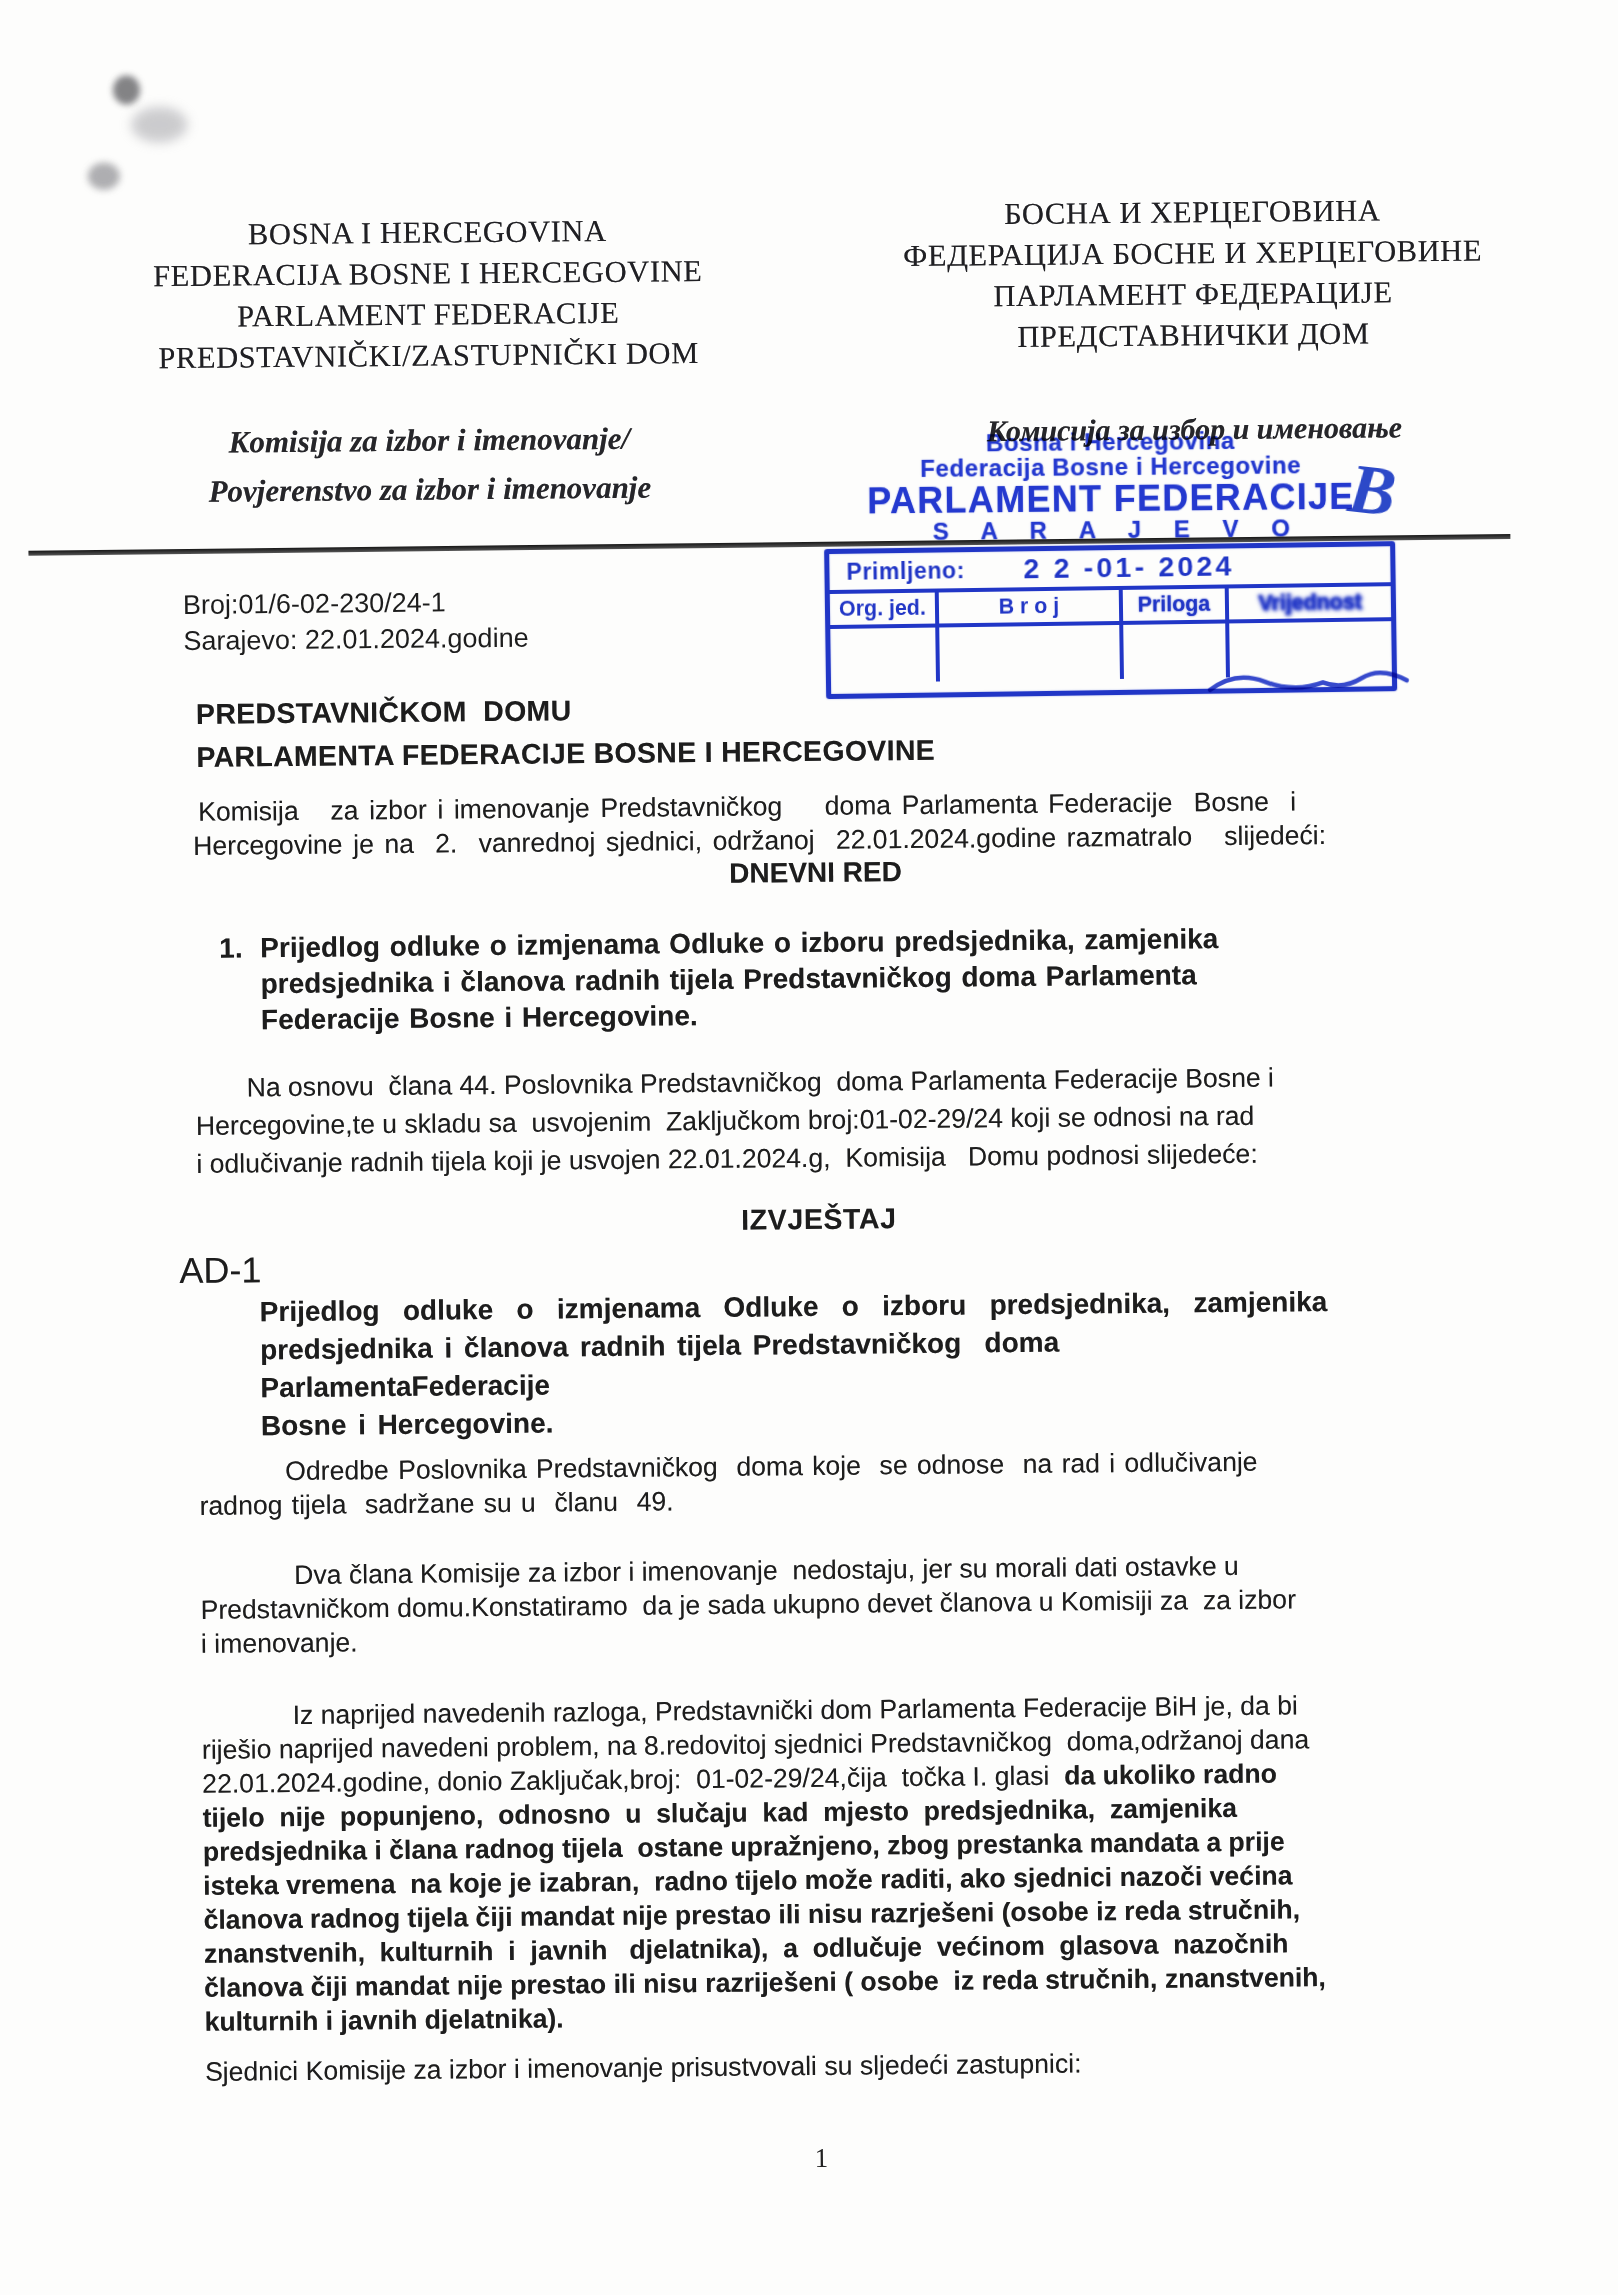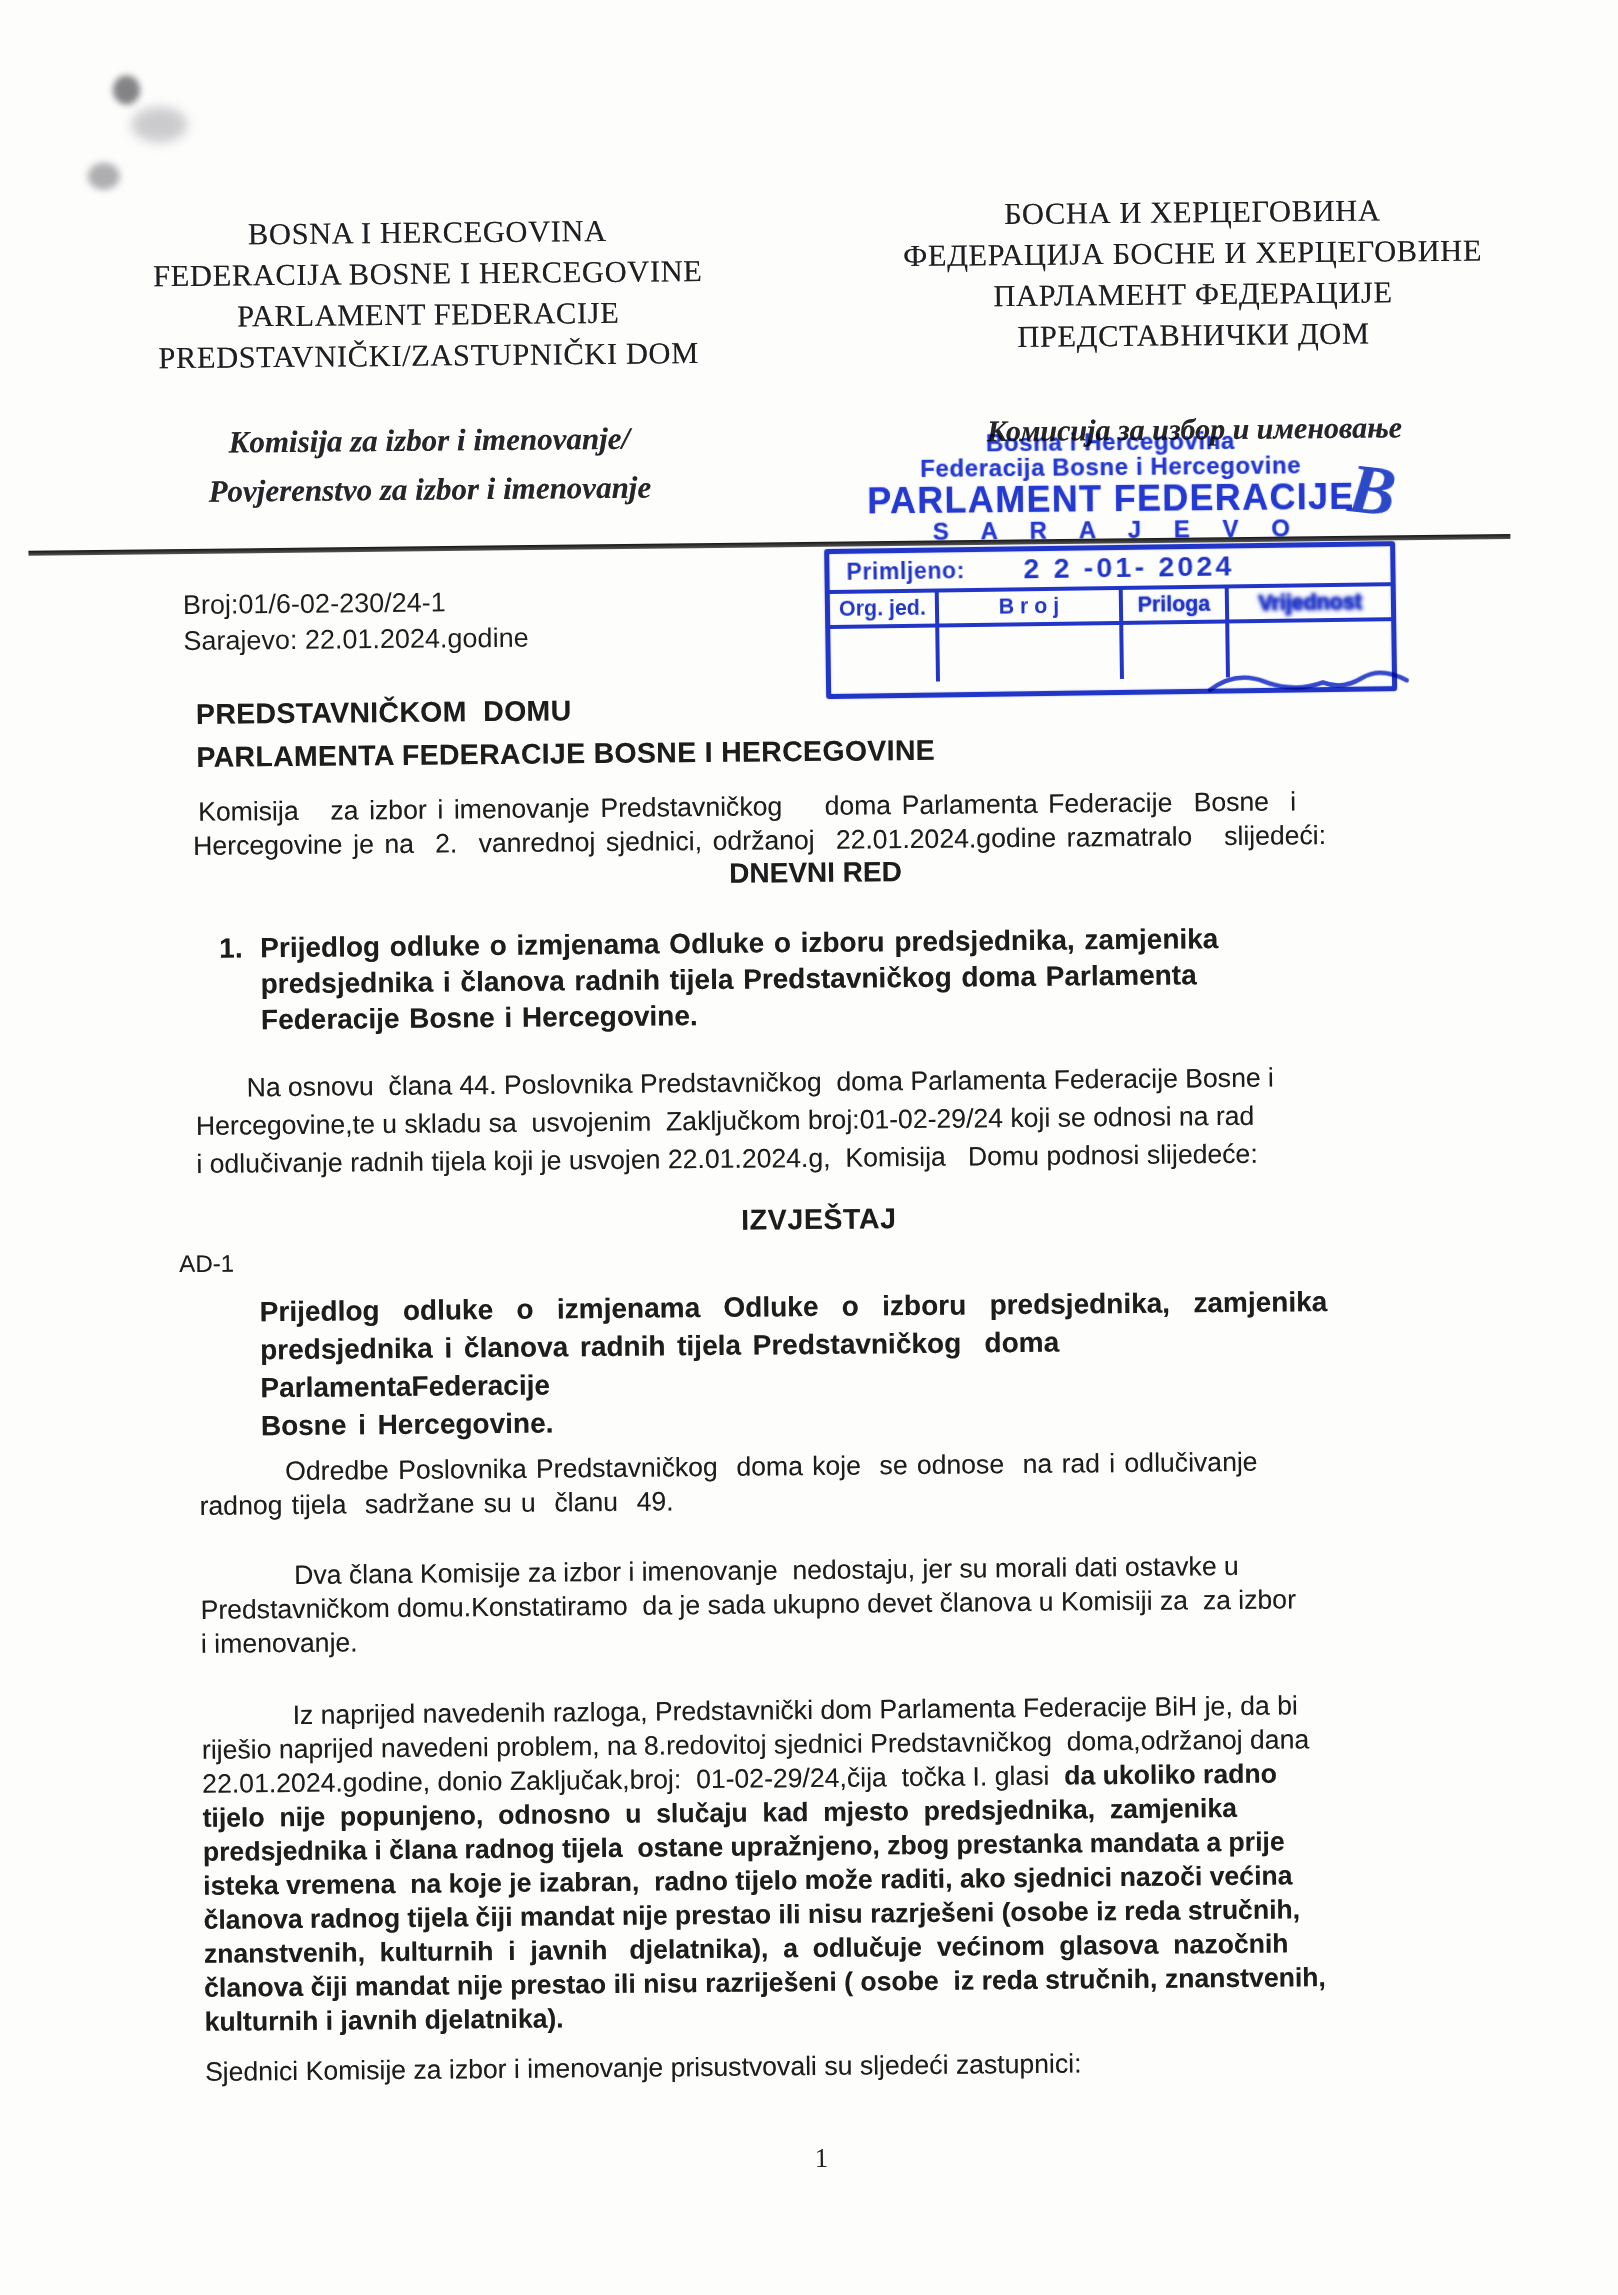--- a/index.html
+++ b/index.html
@@ -59,21 +59,21 @@
   .para .line{white-space:pre-wrap;}
   .plines.first .line:first-child{text-indent:var(--ind,0px);}
   .intro{left:194px;top:789px;width:1244px;line-height:34px;word-spacing:3.2px;}
   .center-col{position:absolute;left:194px;width:1244px;text-align:center;font-weight:bold;}
   .dnevni{top:857px;font-size:28px;}
   .item1{position:absolute;left:219px;top:925px;width:1141px;display:flex;font-weight:bold;font-size:28px;line-height:36px;}
   .item1 .num{width:41px;flex:none;}
   .item1 .itxt{flex:1;word-spacing:1.9px;}
   .naosnovu{left:194px;top:1063px;width:1244px;line-height:38px;}
   .izvjestaj{top:1203px;font-size:28.5px;letter-spacing:0.6px;}
-  .adlabel{position:absolute;left:176px;top:1244px;font-size:24px;}
+  .adlabel{position:absolute;left:176px;top:1244px;font-size:36px;}
   .adpara{left:256px;top:1288px;width:1069px;line-height:38px;font-weight:bold;font-size:28px;word-spacing:3.9px;}
   .odredbe{left:194px;top:1449px;width:1244px;line-height:34px;word-spacing:1.9px;}
   .dvaclana{left:194px;top:1553px;width:1244px;line-height:34px;}
   .izpara{left:194px;top:1693px;width:1251px;line-height:34px;}
   .izpara .b{font-weight:bold;}
   .closing{left:194px;top:2049px;width:1244px;line-height:34px;}
   .pagenum{position:absolute;left:0;top:2143px;width:1619px;text-align:center;
       font-family:"Liberation Serif",serif;font-size:27px;color:#222;}
   .soft{text-shadow:0 0 0.6px rgba(30,30,30,.4);}
 </style>

